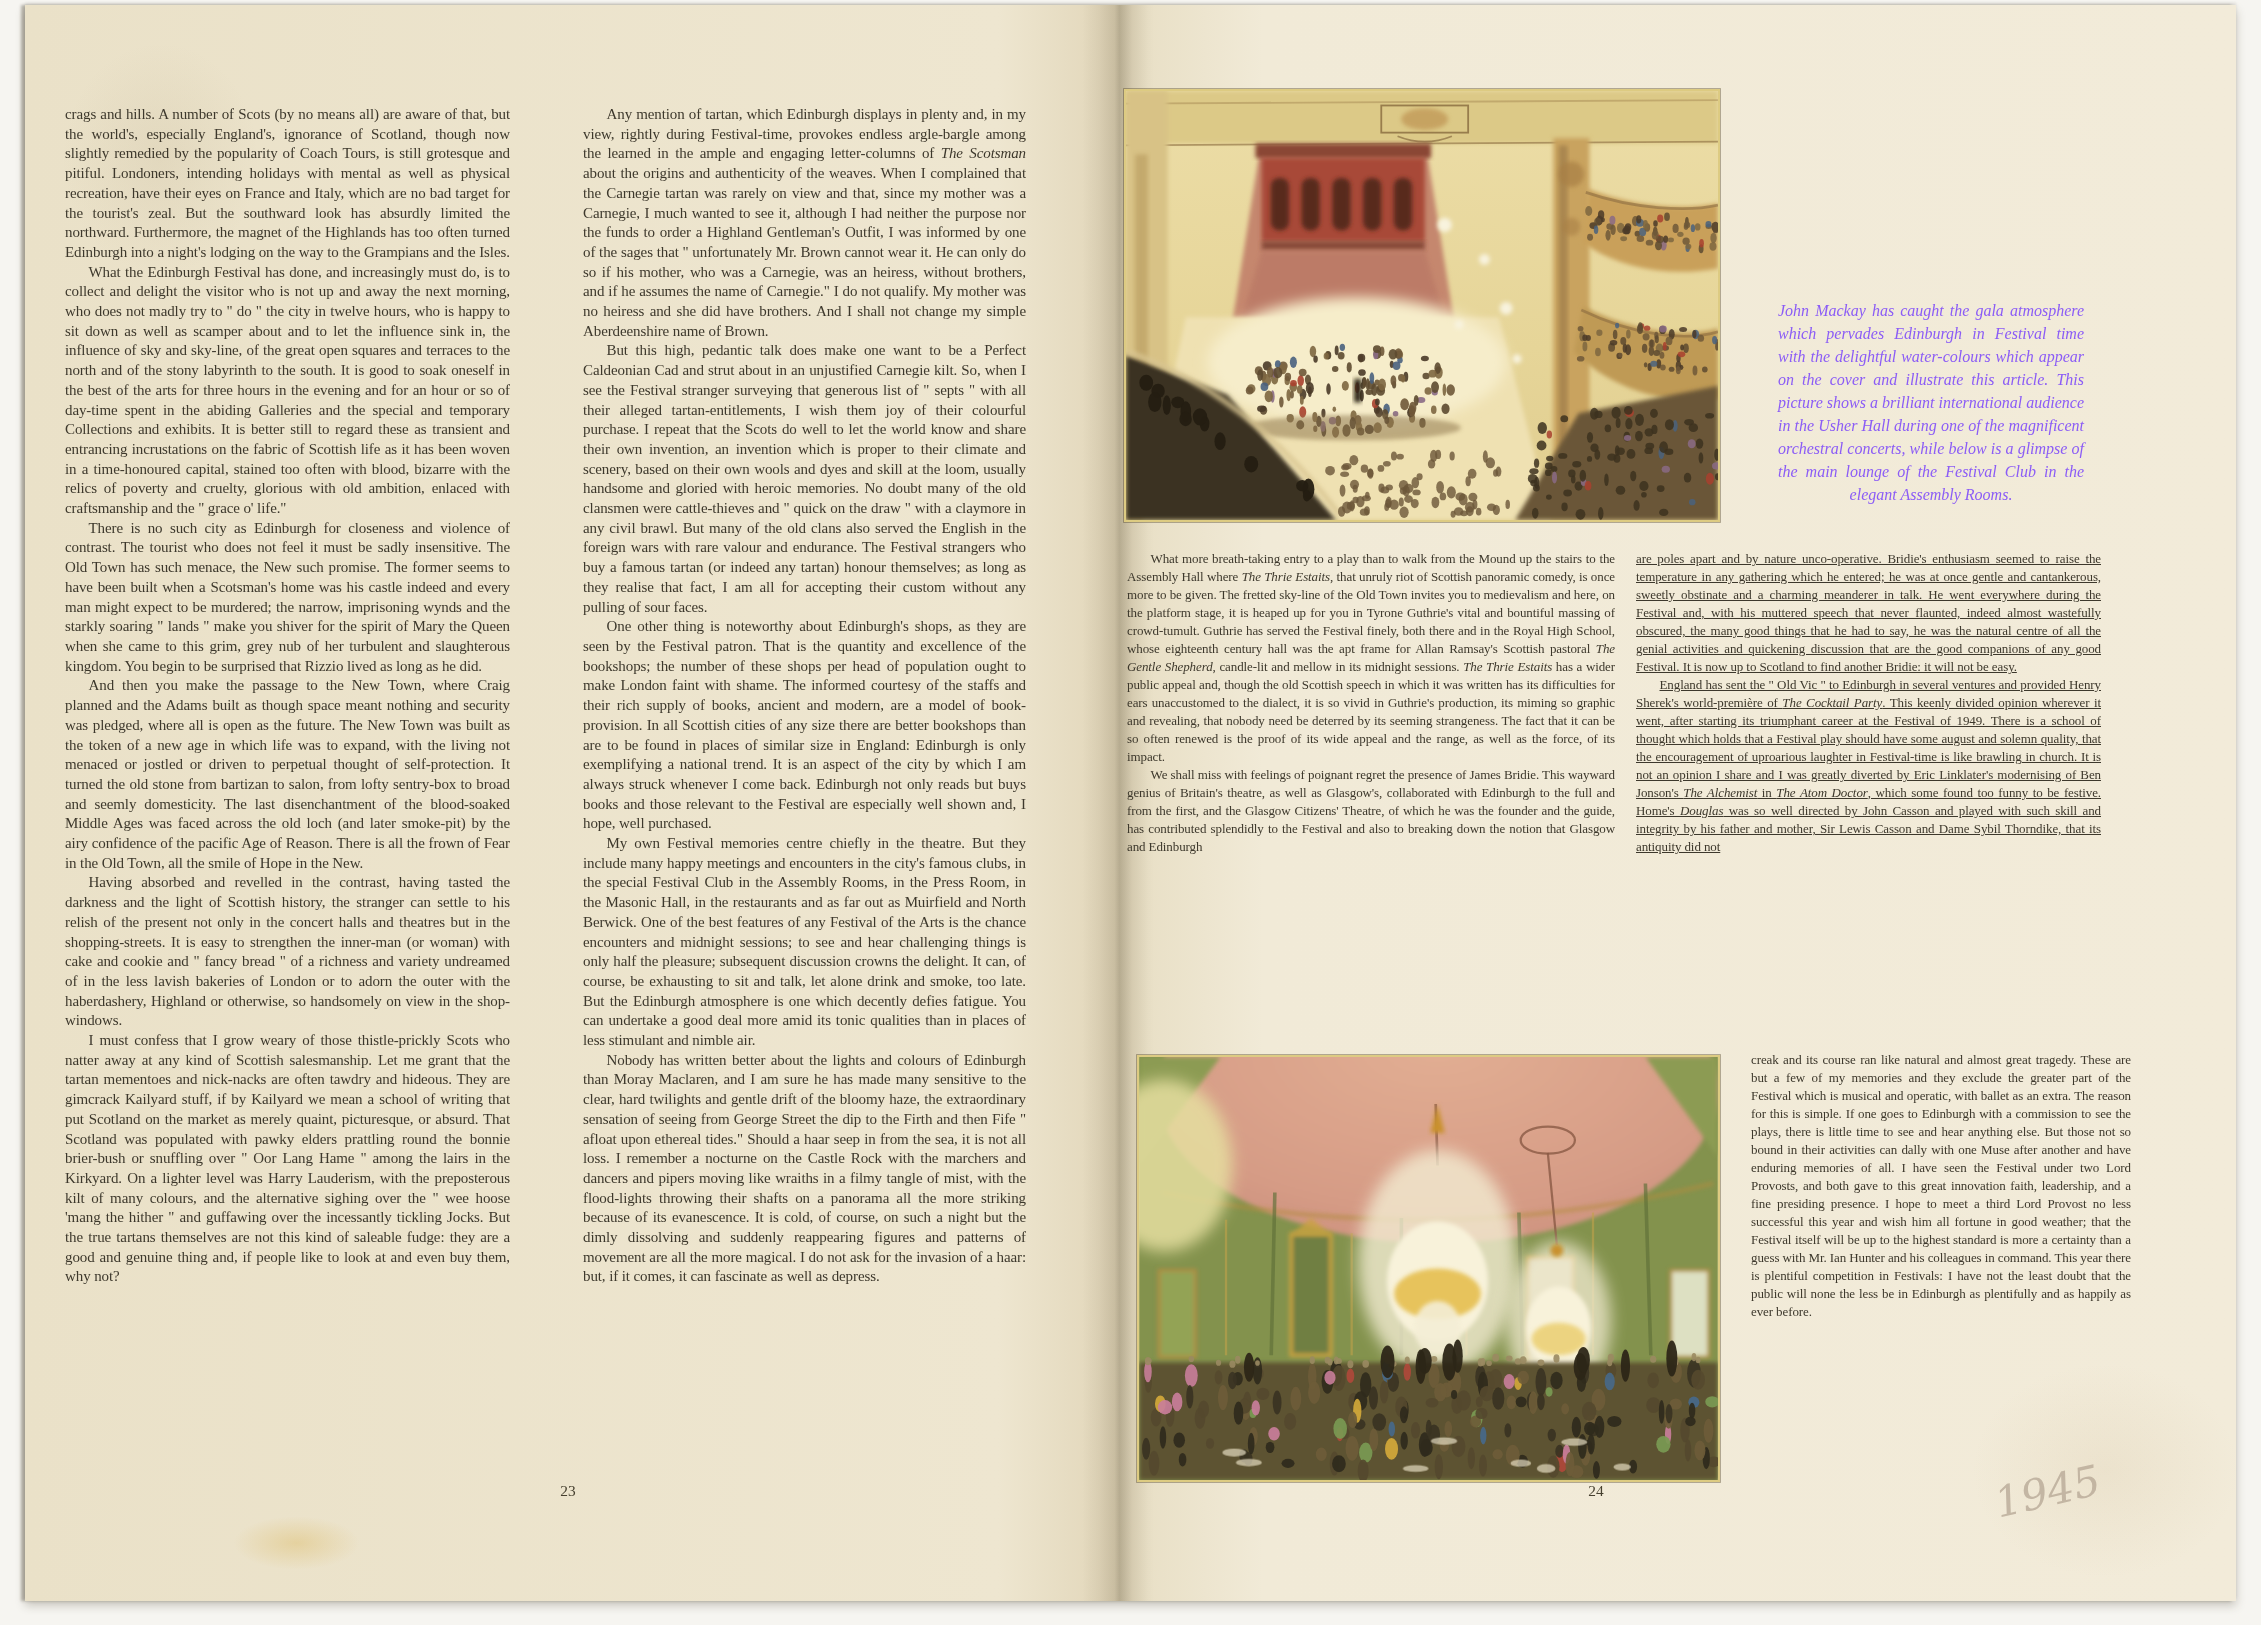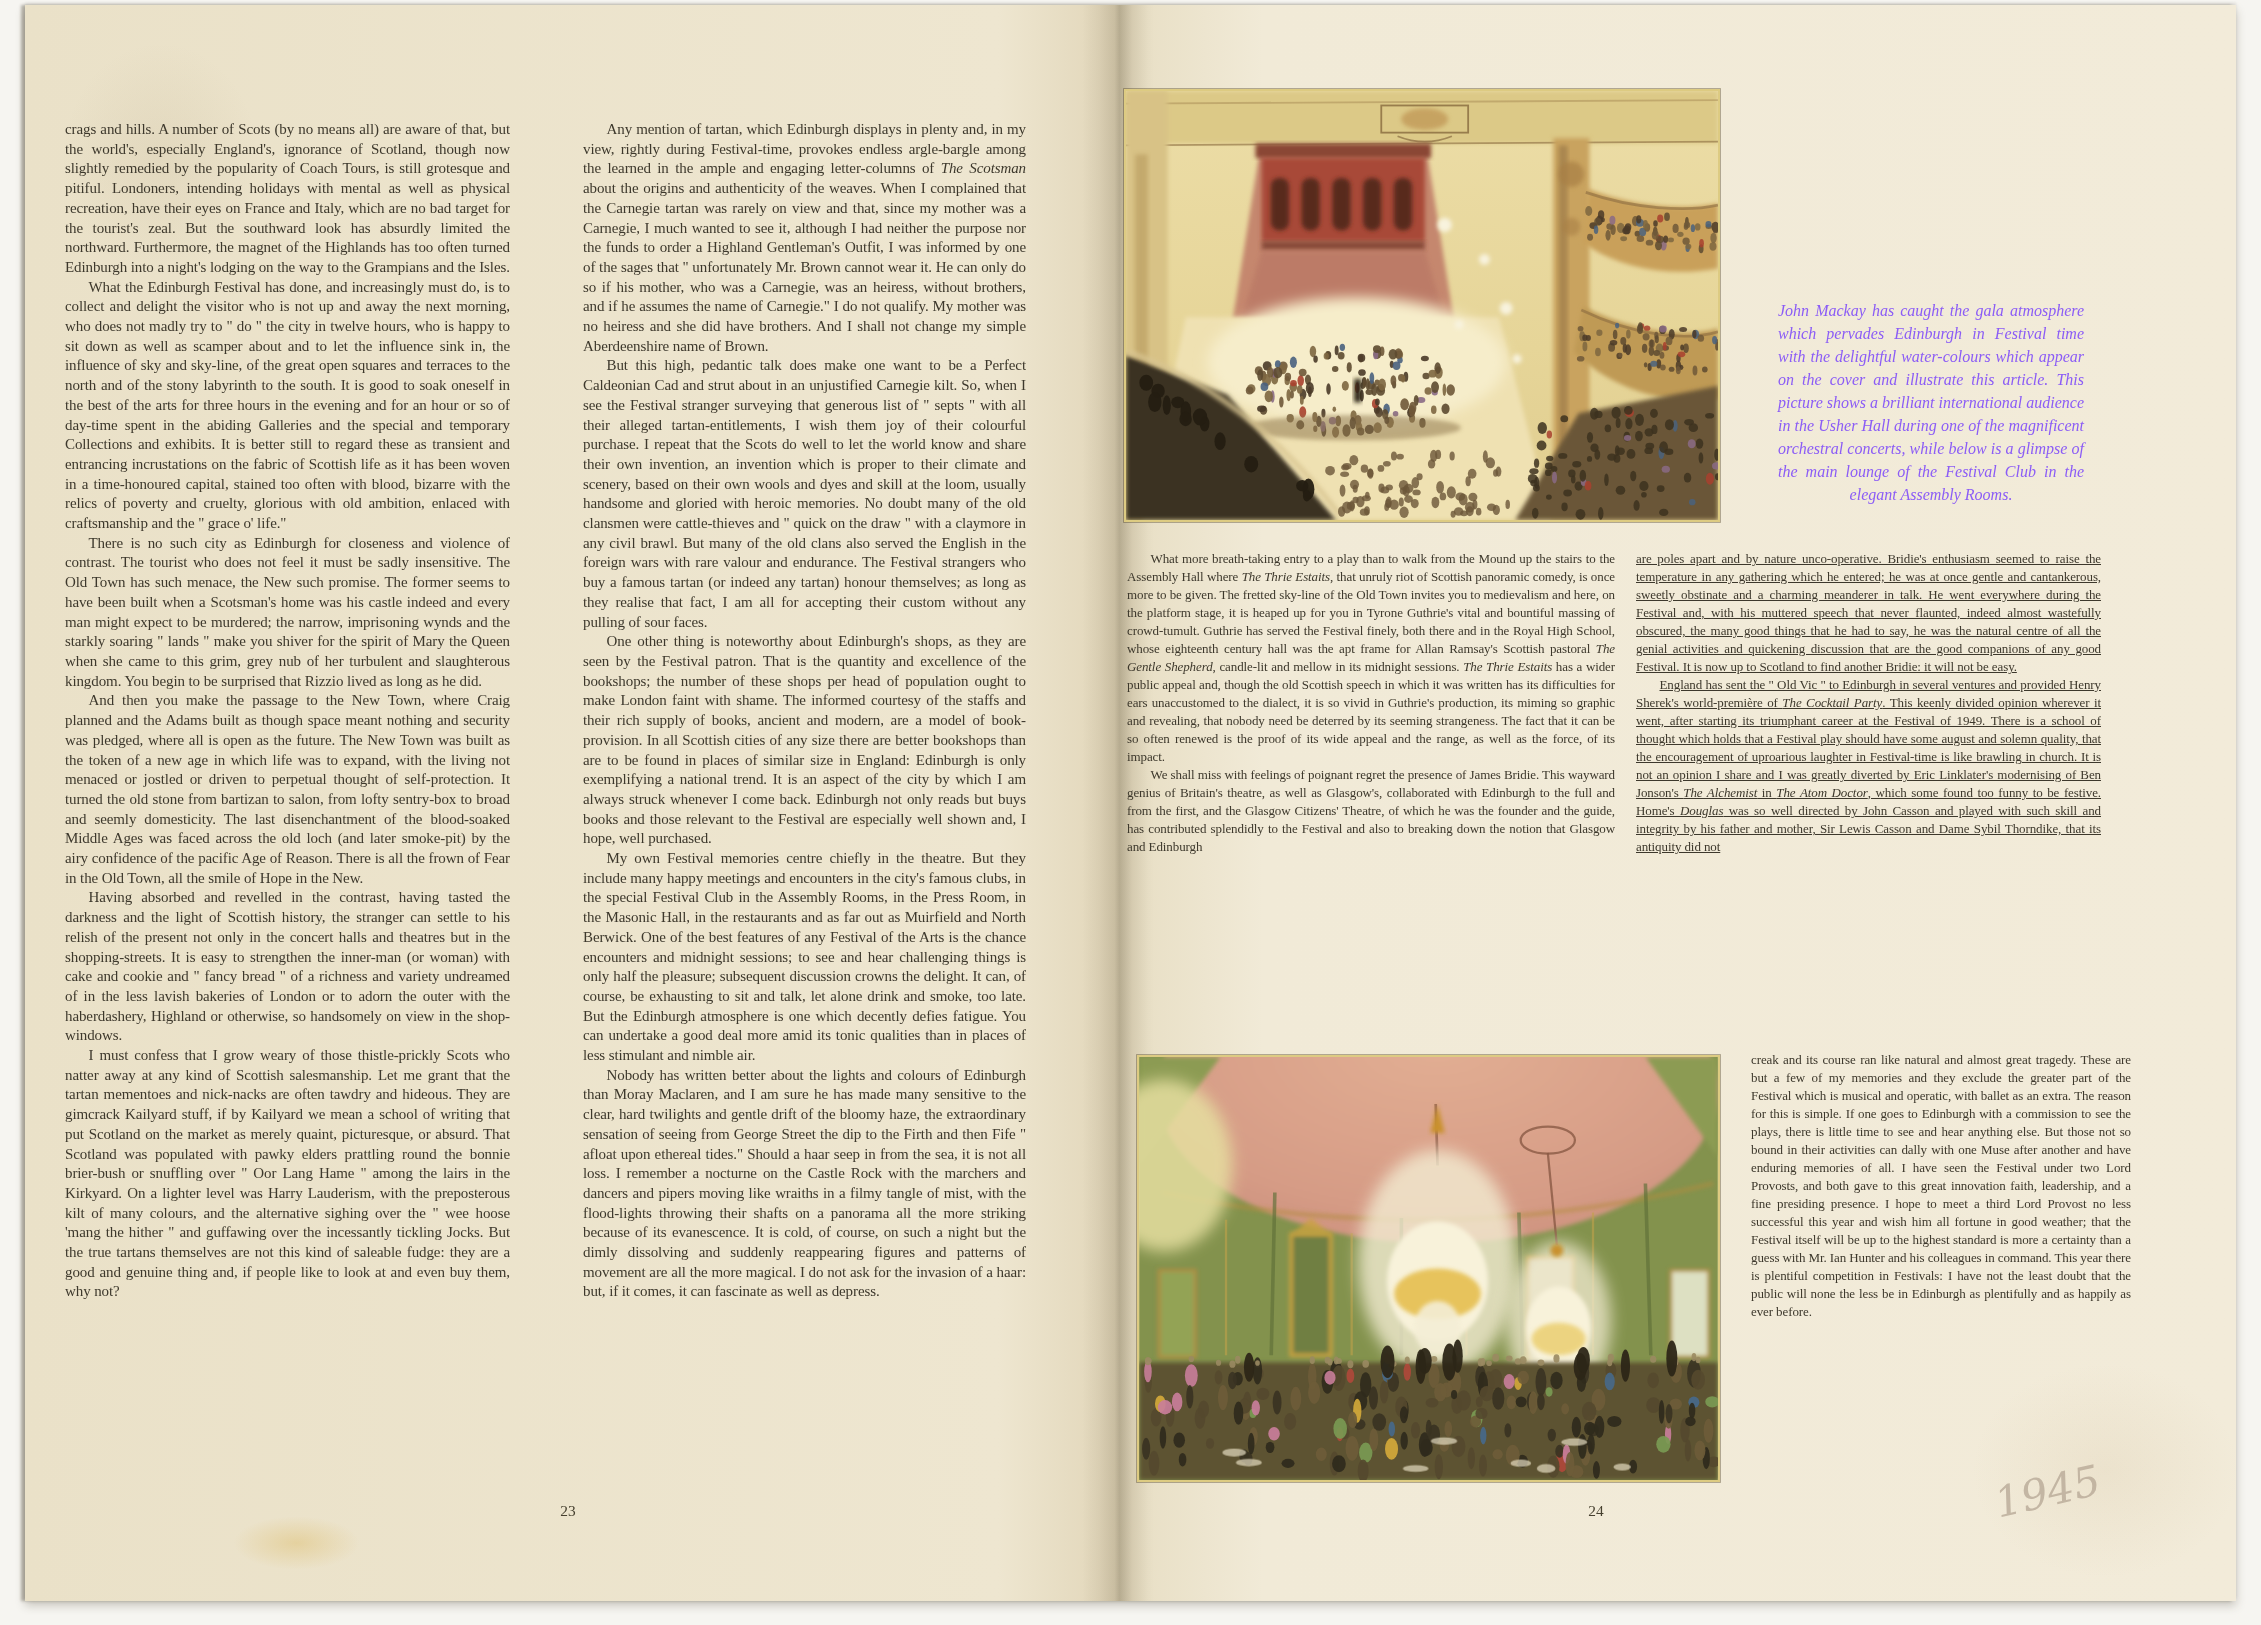--- a/index.html
+++ b/index.html
@@ -6,28 +6,28 @@
   body{width:2262px;height:1626px;background:#f6f5f1;position:relative;overflow:hidden;
        font-family:"Liberation Serif","DejaVu Serif",serif;}
   .scan{position:absolute;left:0;top:0;width:2262px;height:1626px;}
   .paper{position:absolute;left:25px;top:5.4px;width:2211px;height:1596px;
     background:linear-gradient(90deg,#eae1c8 0%,#eee6d0 44%,#e3d8bc 48.6%,#d9ceb1 49.5%,#e9e0c7 50.8%,#f1ead7 56%,#f2ebd9 100%);
     box-shadow:-3.6px 0 2.7px rgba(70,60,40,.35), 0 4.5px 9px rgba(60,50,30,.25), 0 -1.8px 2.7px rgba(60,50,30,.12);}
   .gutter{position:absolute;left:1057px;top:0;width:72px;height:1596px;
     background:linear-gradient(90deg,rgba(90,75,50,0) 0%,rgba(90,75,50,.14) 45%,rgba(60,50,30,.22) 52%,rgba(90,75,50,.08) 70%,rgba(90,75,50,0) 100%);}
   .stain{position:absolute;border-radius:50%;pointer-events:none;}
   .col{position:absolute;color:#3d382c;text-align:justify;overflow:hidden;}
-  .leftcol{font-size:15px;line-height:19.7px;letter-spacing:-0.1px;margin-top:15px;}
+  .leftcol{font-size:15px;line-height:19.7px;letter-spacing:-0.1px;}
   .rightcol{font-size:13px;line-height:18px;letter-spacing:-0.1px;}
   .col p{margin:0;}
   .col p.indent{text-indent:23.5px;}
   .caption{position:absolute;left:1778px;top:299px;width:306px;height:228px;
     font-style:italic;font-size:16px;line-height:23px;color:#8b5cf6;
     text-align:justify;text-align-last:center;}
-  .pagenum{position:absolute;font-size:15.4px;color:#46402f;width:54px;text-align:center;margin-top:20px;}
+  .pagenum{position:absolute;font-size:15.4px;color:#46402f;width:54px;text-align:center;}
   .pencil{position:absolute;left:1994px;top:1467px;font-size:42px;font-style:italic;
     color:#b5a694;opacity:.75;transform:rotate(-13deg);font-family:"DejaVu Serif",serif;}
   .illus{position:absolute;border:2.7px solid #ddcb82;box-shadow:0 0 0 0.9px rgba(80,68,40,.45);
     overflow:hidden;background:#e9dca6;}
   .illus svg{display:block;}
 </style>
 </head>
 <body>
 
 <div class="scan">

